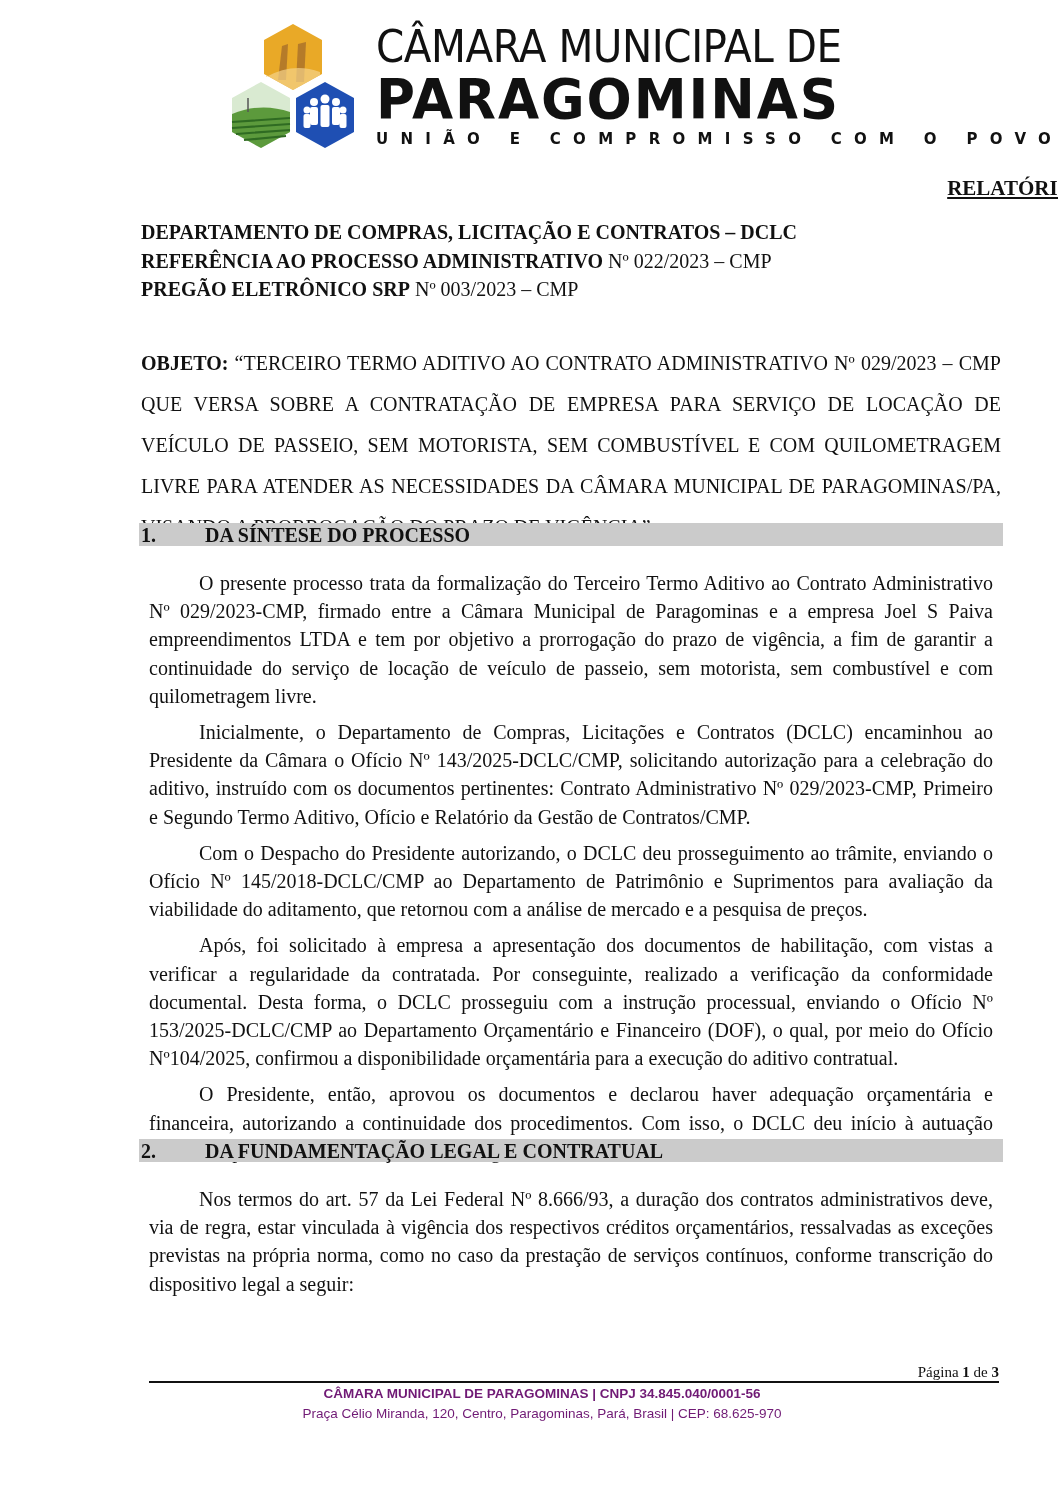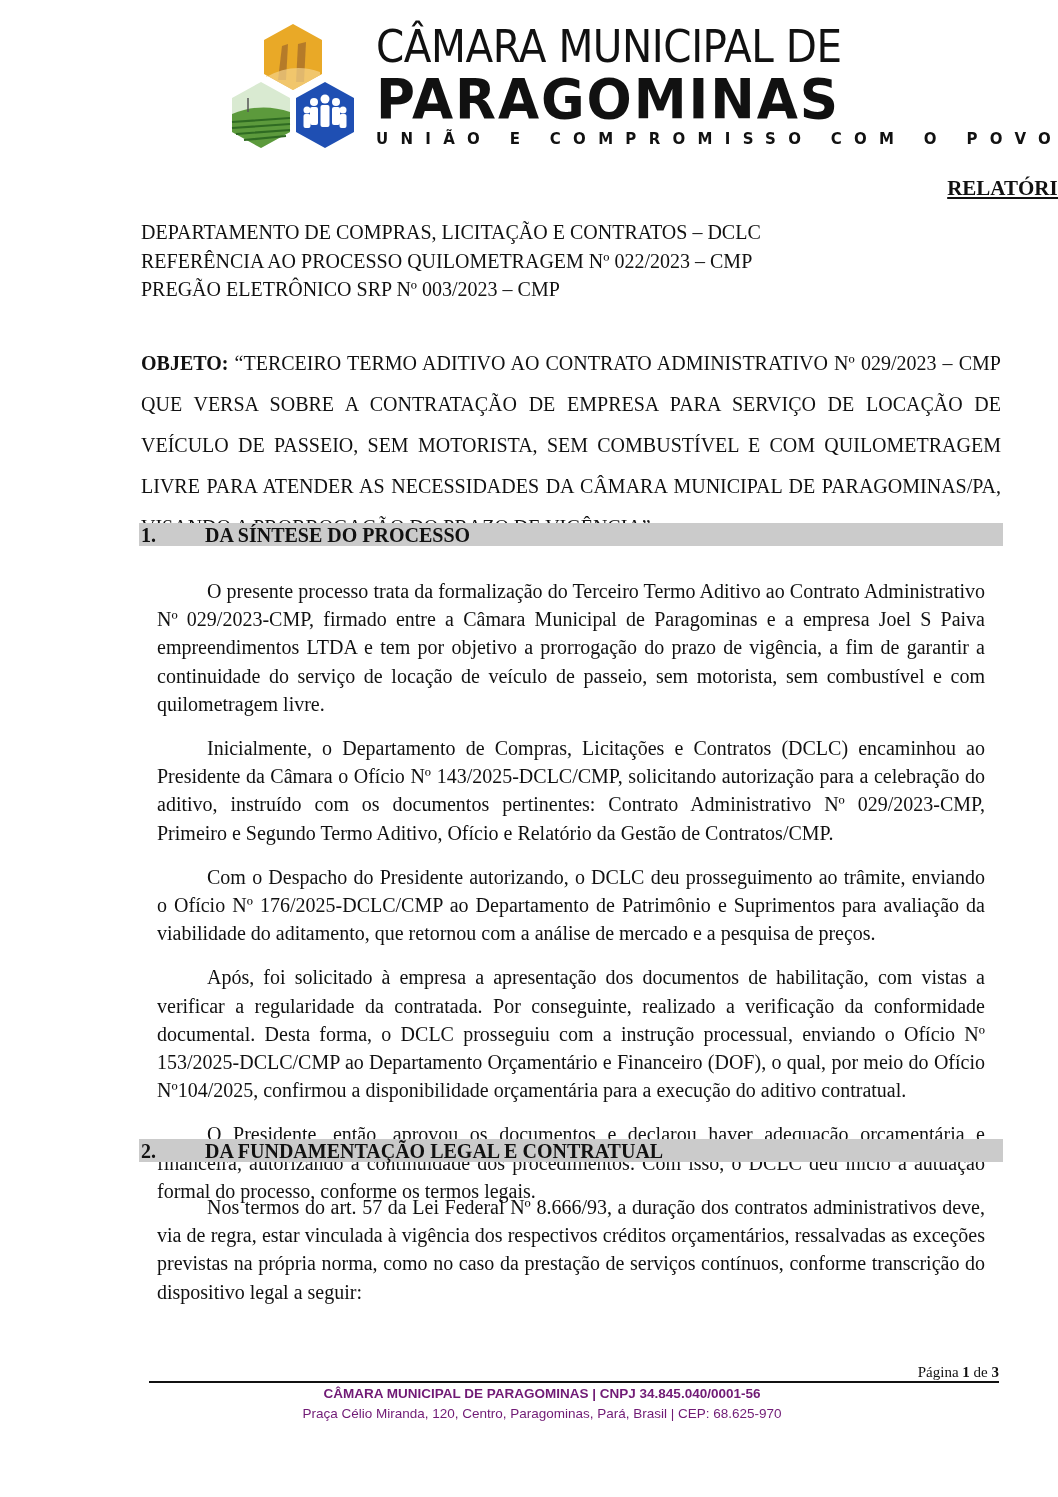--- a/index.html
+++ b/index.html
@@ -9,31 +9,31 @@
   
   .header { position: absolute; left: 210px; top: 22px; width: 690px; height: 130px; }
   .logo-mark { position: absolute; left: 0; top: 0; width: 135px; height: 135px; }
   .brand { position: absolute; left: 150px; top: 0; width: 540px; }
   .brand-line1 { font-family: "DejaVu Sans", sans-serif; font-size: 44px; line-height: 50px; letter-spacing: -0.5px; color: #111; white-space: nowrap; transform: scaleX(0.92); transform-origin: left; }
   .brand-line2 { font-family: "DejaVu Sans", sans-serif; font-weight: bold; font-size: 56px; line-height: 58px; letter-spacing: 2px; color: #111; white-space: nowrap; margin-top: -2px; transform: scaleX(0.95); transform-origin: left; }
   .brand-tagline { font-family: "DejaVu Sans", sans-serif; font-weight: bold; font-size: 15px; letter-spacing: 12.3px; color: #111; white-space: nowrap; margin-top: 2px; }
   .title { position: absolute; left: 0; width: 1058px; top: 176px; text-align: right; font-family: "Liberation Serif", serif; font-weight: bold; font-size: 21px; text-decoration: underline; }
   .meta { position: absolute; left: 125px; top: 218px; width: 860px; font-family: "Liberation Serif", serif; font-size: 20px; line-height: 28.5px; }
   .meta-line { white-space: nowrap; }
-  .meta b { font-weight: normal; text-align: right; }
+  .meta b { font-weight: bold; text-align: right; }
 
   .objeto { position: absolute; left: 125px; top: 343px; width: 860px; font-family: "Liberation Serif", serif; font-size: 20px; line-height: 41px; text-align: justify; }
   .objeto b { font-weight: bold; }
 
   .section-bar { position: absolute; left: 123px; width: 864px; height: 23px; background: #cbcbcb; font-family: "Liberation Serif", serif; font-weight: bold; font-size: 20px; line-height: 24px; }
   .section-num { position: absolute; left: 2px; top: 0; }
   .section-title { position: absolute; left: 66px; top: 0; white-space: nowrap; }
 
   .para-block { position: absolute; left: 125px; width: 860px; font-family: "Liberation Serif", serif; font-size: 20px; line-height: 28.2px; text-align: justify; }
-  .para-block p { margin: 16px; text-indent: 50px; }
+  .para-block p { margin: 8px; text-indent: 50px; }
 
   
   .page-num { position: absolute; right: 75px; top: 1364px; font-family: "Liberation Serif", serif; font-size: 15px; }
   .page-num b { font-weight: bold; }
   .footer-rule { position: absolute; left: 133px; top: 1381px; width: 850px; height: 0; border-top: 2px solid #111; }
   .footer { position: absolute; left: 0; width: 1052px; top: 1384px; text-align: center; font-family: "Liberation Sans", sans-serif; font-size: 13.5px; line-height: 20px; color: #701a75; }
   .footer .f-org { font-weight: bold; }
 </style>
 </head>
 <body>
@@ -71,34 +71,34 @@
       <div class="brand-line1">CÂMARA MUNICIPAL DE</div>
       <div class="brand-line2">PARAGOMINAS</div>
       <div class="brand-tagline">UNIÃO E COMPROMISSO COM O POVO</div>
     </div>
   </div>
 
   <div class="title">RELATÓRIO</div>
 
   <div class="meta">
     <div class="meta-line"><b>DEPARTAMENTO DE COMPRAS, LICITAÇÃO E CONTRATOS – DCLC</b><span></span></div>
-    <div class="meta-line"><b>REFERÊNCIA AO PROCESSO QUILOMETRAGEM</b><span> Nº 022/2023 – CMP</span></div>
+    <div class="meta-line"><b>REFERÊNCIA AO PROCESSO ADMINISTRATIVO</b><span> Nº 022/2023 – CMP</span></div>
     <div class="meta-line"><b>PREGÃO ELETRÔNICO SRP</b><span> Nº 003/2023 – CMP</span></div>
   </div>
 
   <div class="objeto"><b>OBJETO:</b><span> “TERCEIRO TERMO ADITIVO AO CONTRATO ADMINISTRATIVO Nº 029/2023 – CMP QUE VERSA SOBRE A CONTRATAÇÃO DE EMPRESA PARA SERVIÇO DE LOCAÇÃO DE VEÍCULO DE PASSEIO, SEM MOTORISTA, SEM COMBUSTÍVEL E COM QUILOMETRAGEM LIVRE PARA ATENDER AS NECESSIDADES DA CÂMARA MUNICIPAL DE PARAGOMINAS/PA, VISANDO A PRORROGAÇÃO DO PRAZO DE VIGÊNCIA”.</span></div>
 
   <div class="section-bar" style="top:523px;">
     <span class="section-num">1.</span>
     <span class="section-title">DA SÍNTESE DO PROCESSO</span>
   </div>
   <div class="para-block" style="top:561px;">
     <p>O presente processo trata da formalização do Terceiro Termo Aditivo ao Contrato Administrativo Nº 029/2023-CMP, firmado entre a Câmara Municipal de Paragominas e a empresa Joel S Paiva empreendimentos LTDA e tem por objetivo a prorrogação do prazo de vigência, a fim de garantir a continuidade do serviço de locação de veículo de passeio, sem motorista, sem combustível e com quilometragem livre.</p>
     <p>Inicialmente, o Departamento de Compras, Licitações e Contratos (DCLC) encaminhou ao Presidente da Câmara o Ofício Nº 143/2025-DCLC/CMP, solicitando autorização para a celebração do aditivo, instruído com os documentos pertinentes: Contrato Administrativo Nº 029/2023-CMP, Primeiro e Segundo Termo Aditivo, Ofício e Relatório da Gestão de Contratos/CMP.</p>
-    <p>Com o Despacho do Presidente autorizando, o DCLC deu prosseguimento ao trâmite, enviando o Ofício Nº 176/2025-DCLC/CMP ao Departamento de Patrimônio e Suprimentos para avaliação da viabilidade do aditamento, que retornou com a análise de mercado e a pesquisa de preços.</p>
+    <p>Com o Despacho do Presidente autorizando, o DCLC deu prosseguimento ao trâmite, enviando o Ofício Nº 145/2018-DCLC/CMP ao Departamento de Patrimônio e Suprimentos para avaliação da viabilidade do aditamento, que retornou com a análise de mercado e a pesquisa de preços.</p>
     <p>Após, foi solicitado à empresa a apresentação dos documentos de habilitação, com vistas a verificar a regularidade da contratada. Por conseguinte, realizado a verificação da conformidade documental. Desta forma, o DCLC prosseguiu com a instrução processual, enviando o Ofício Nº 153/2025-DCLC/CMP ao Departamento Orçamentário e Financeiro (DOF), o qual, por meio do Ofício Nº104/2025, confirmou a disponibilidade orçamentária para a execução do aditivo contratual.</p>
     <p>O Presidente, então, aprovou os documentos e declarou haver adequação orçamentária e financeira, autorizando a continuidade dos procedimentos. Com isso, o DCLC deu início à autuação formal do processo, conforme os termos legais.</p>
   </div>
 
   <div class="section-bar" style="top:1139px;">
     <span class="section-num">2.</span>
     <span class="section-title">DA FUNDAMENTAÇÃO LEGAL E CONTRATUAL</span>
   </div>
   <div class="para-block" style="top:1177px;">
     <p>Nos termos do art. 57 da Lei Federal Nº 8.666/93, a duração dos contratos administrativos deve, via de regra, estar vinculada à vigência dos respectivos créditos orçamentários, ressalvadas as exceções previstas na própria norma, como no caso da prestação de serviços contínuos, conforme transcrição do dispositivo legal a seguir:</p>

